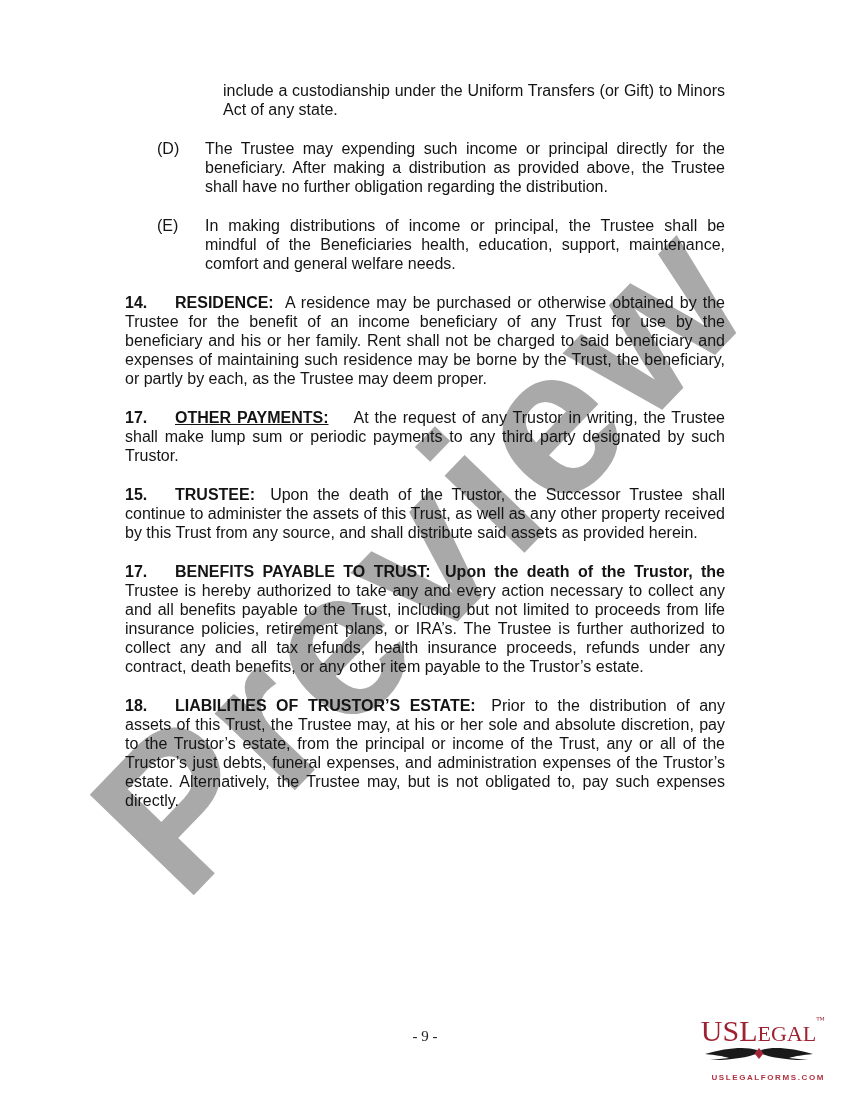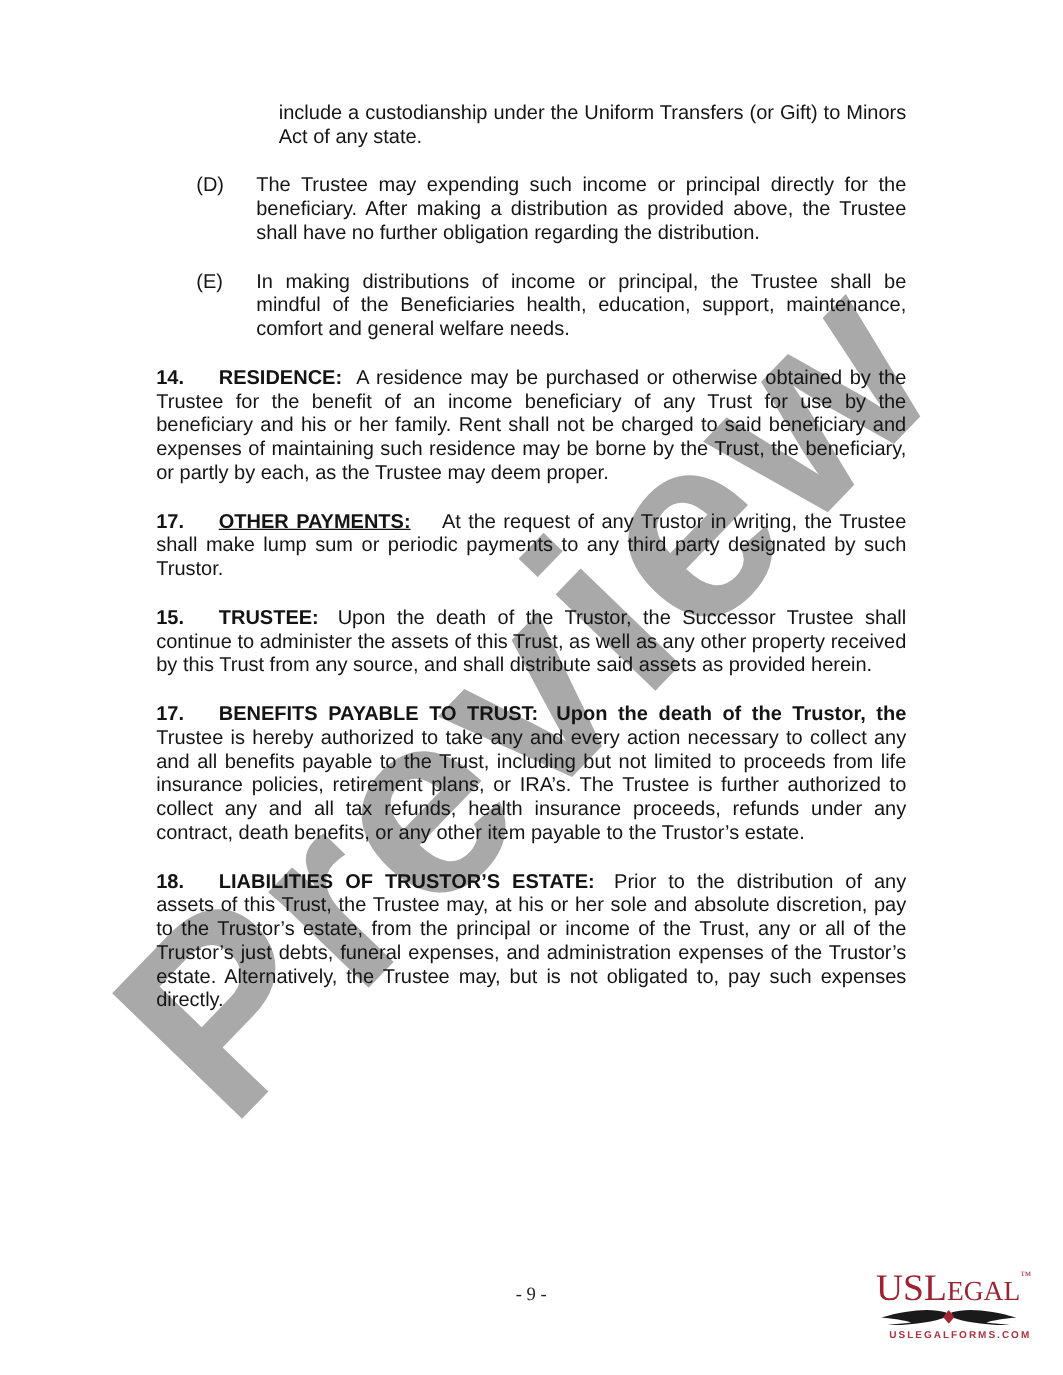--- a/index.html
+++ b/index.html
@@ -83,21 +83,21 @@
   }
   .logo-lg { font-size: 30px; }
   .logo-sm { font-size: 22px; }
   .logo-tm { font-size: 9px; vertical-align: top; color: #9e2232; }
   .wings { display: block; margin: 1px auto 0 auto; }
   .logo-site {
     font-size: 8px;
     font-weight: bold;
     letter-spacing: 1.6px;
     color: #b03240;
-    margin-top: 2px;
+    margin-top: 12px;
     font-family: "Liberation Sans", sans-serif;
     white-space: nowrap;
   }
 </style>
 </head>
 <body>
 
 <div class="page">
 
   <div class="watermark">Preview</div>

